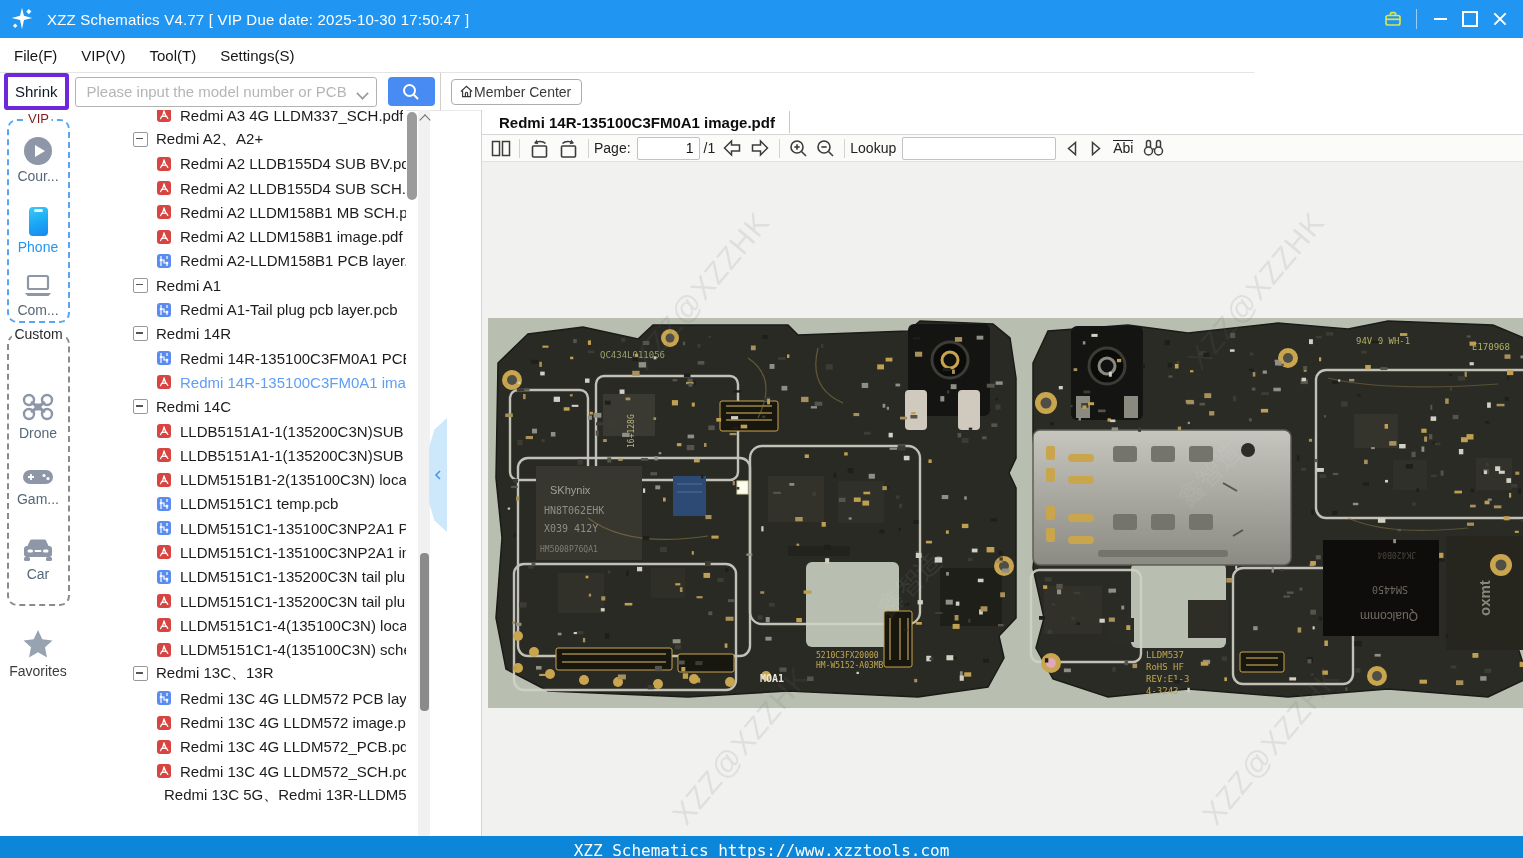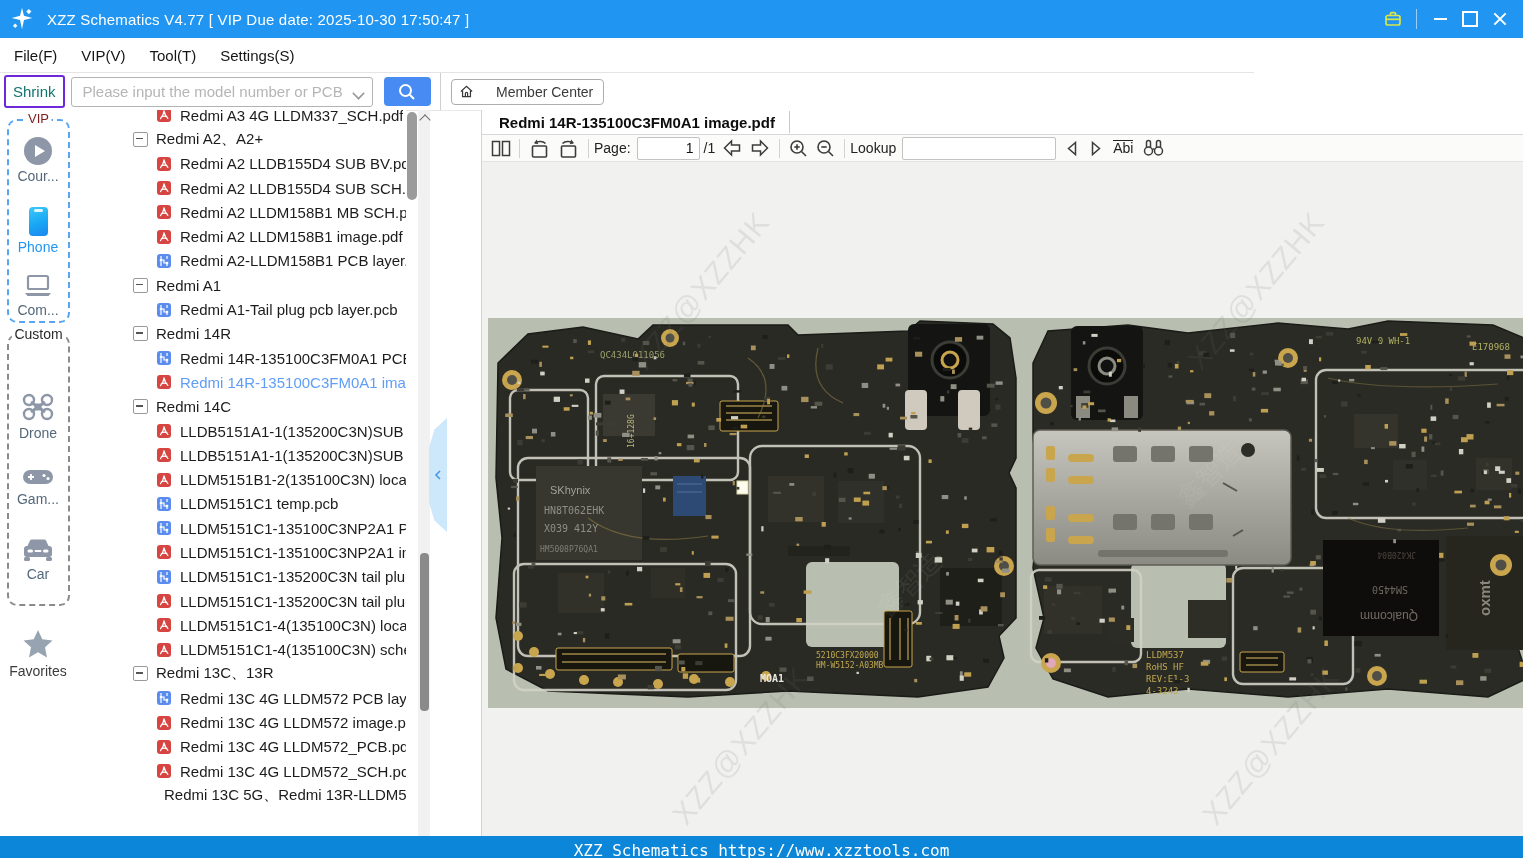--- a/index.html
+++ b/index.html
@@ -22,32 +22,32 @@
   .close-glyph::before,.close-glyph::after{content:"";position:absolute;left:-1px;top:6px;width:16px;height:2px;background:#fff;}
   .close-glyph::before{transform:rotate(45deg);}  .close-glyph::after{transform:rotate(-45deg);}
   
   .menubar{position:absolute;left:0;top:38px;width:1254px;height:34px;background:#fff;
     border-bottom:1px solid #e4e4e4;display:flex;align-items:center;}
   .menu-item{font-size:15px;color:#151515;padding:0 12px;cursor:default;}
   .menu-item:first-child{padding-left:14px;}
   
   .searchrow{position:absolute;left:0;top:73px;width:440px;height:37px;background:#fff;
     border-bottom:1px solid #e4e4e4;display:flex;align-items:center;}
-  .shrink-btn{margin-left:4px;height:29px;padding:0 7px;border:2px solid #6d28d9;border-radius:3px;
-    background:#fff;font-size:15px;color:#0f766e;display:flex;align-items:center;}
+  .shrink-btn{margin-left:4px;height:29px;padding:0 7px;border:4px solid #6d28d9;border-radius:3px;
+    background:#fff;font-size:15px;color:#0f172a;display:flex;align-items:center;}
   .model-input-wrap{position:relative;margin-left:6px;width:300px;height:28px;border:1px solid #b3b3b3;border-radius:3px;background:#fff;display:flex;align-items:center;}
   .model-input{border:none;outline:none;width:262px;margin-left:9px;font-size:15px;color:#333;background:transparent;font-family:"Liberation Sans",sans-serif;}
   .model-input::placeholder{color:#b5b5b5;}
   .dd-chevron{position:absolute;right:8px;top:10px;width:9px;height:9px;border-left:2px solid #9a9a9a;border-bottom:2px solid #9a9a9a;transform:rotate(-45deg) scale(.8);}
   .search-btn{margin-left:11px;width:47px;height:29px;background:#478bf3;border-radius:4px;display:flex;align-items:center;justify-content:center;cursor:pointer;}
   
   .header-right{position:absolute;left:440px;top:73px;width:1083px;height:37px;background:#fff;
     border-left:1px solid #cfcfcf;border-bottom:1px solid #e9e9e9;display:flex;align-items:center;}
   .member-btn{margin-left:10px;height:24px;padding:0 10px 0 7px;border:1px solid #adadad;border-radius:4px;
-    display:flex;align-items:center;gap:22px;background:#fff;font-size:14px;color:#3a3a3a;cursor:pointer;}
+    display:flex;align-items:center;gap:0;background:#fff;font-size:14px;color:#3a3a3a;cursor:pointer;}
   
   .rail{position:absolute;left:0;top:110px;width:76px;height:726px;background:#fff;}
   .dash-box{position:absolute;left:7px;width:59px;border-radius:10px;}
   .vip-box{top:9px;height:200px;border:2px dashed #58a6f3;}
   .custom-box{top:224px;height:268px;border:2px dashed #8a8a8a;}
   .box-label{position:absolute;top:-10px;left:50%;transform:translateX(-50%);background:#fff;padding:0 3px;font-size:13px;white-space:nowrap;}
   .vip-box .box-label{color:#7f1d1d;}
   .custom-box .box-label{color:#2b2b2b;font-size:14px;}
   .rail-item{position:absolute;left:0;width:100%;display:flex;flex-direction:column;align-items:center;cursor:pointer;}
   .rail-label{font-size:14px;color:#54687a;margin-top:3px;white-space:nowrap;}

